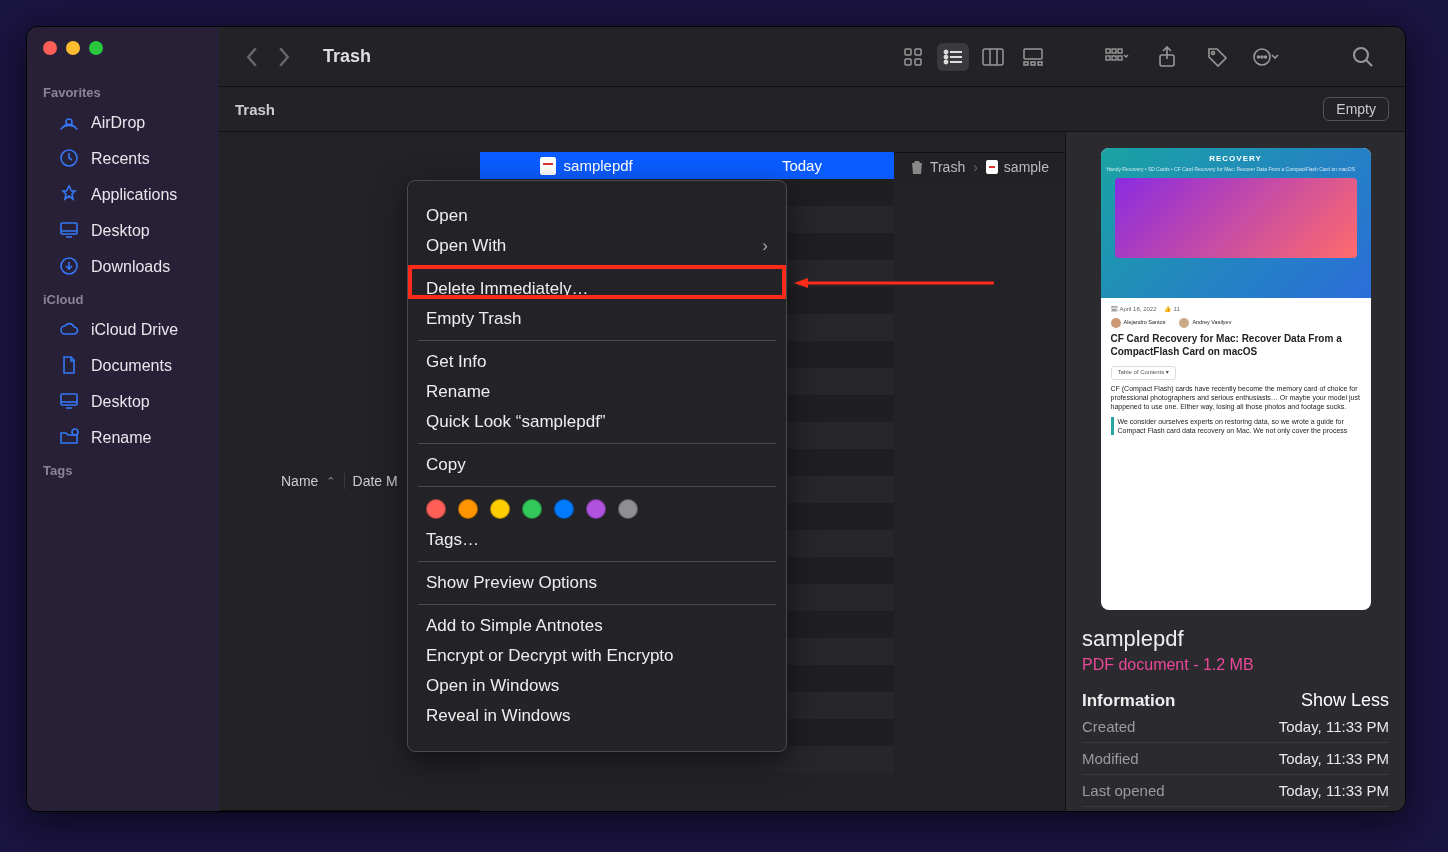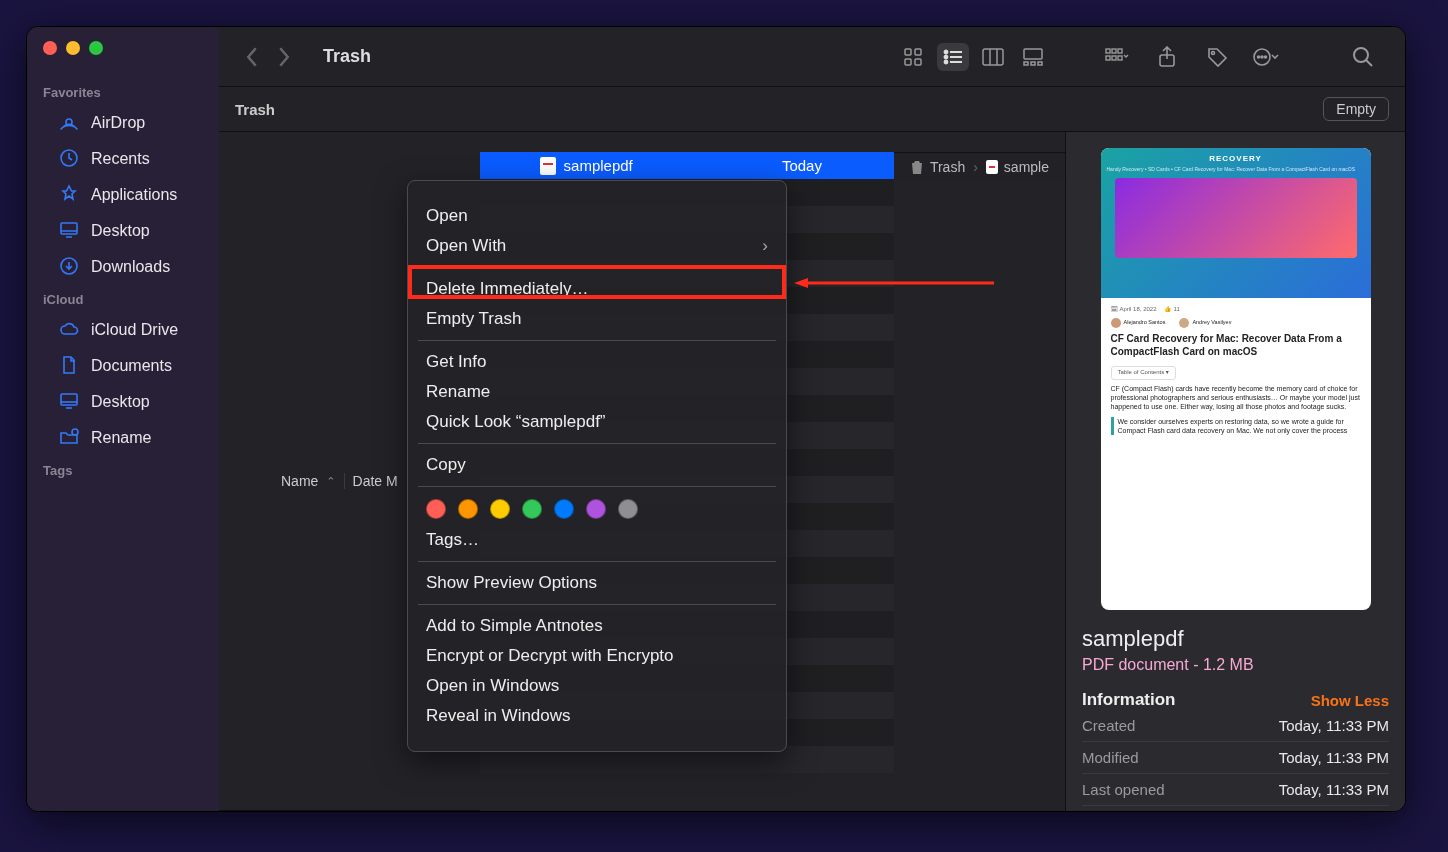--- a/index.html
+++ b/index.html
@@ -51,23 +51,23 @@
 .arrow { position: absolute; left: 794px; top: 278px; width: 210px; height: 10px; z-index: 60; pointer-events: none; }
 .preview { width: 340px; background: #2a2a2f; border-left: 1px solid #111; padding: 16px; overflow: auto; }
 .thumb { width: 270px; height: 462px; background: #fff; border-radius: 8px; margin: 0 auto 16px auto; overflow: hidden; display: flex; flex-direction: column; }
 .thumb-top { height: 150px; background: linear-gradient(135deg,#1aa3a3,#2b6dd9); position: relative; padding: 6px; color: #fff; font-size: 6px; }
 .thumb-top .brand { text-align: center; font-weight: 700; font-size: 8px; letter-spacing: 1px; }
 .thumb-card { background: linear-gradient(135deg,#8a2be2,#ff6b6b); height: 80px; margin: 6px 8px; border-radius: 4px; }
 .thumb-body { padding: 8px 10px; font-size: 7px; color: #222; line-height: 1.3; }
 .thumb-body .htitle { font-weight: 700; font-size: 10px; margin: 4px 0; }
 .thumb-toc { border: 1px solid #ddd; border-radius: 3px; padding: 2px 6px; font-size: 6px; color: #555; display: inline-block; margin: 4px 0; }
 .pv-name { font-size: 22px; color: #eee; font-weight: 400; }
-.pv-sub { font-size: 16px; color: #f9a8d4; margin: 4px 0 16px 0; }
+.pv-sub { font-size: 16px; color: #ec4899; margin: 4px 0 16px 0; }
 .pv-info-head { display: flex; justify-content: space-between; align-items: center; font-size: 17px; color: #eee; font-weight: 600; margin-top: 10px; }
-.pv-link { color: #f97316; font-size: 15px; font-weight: 700; cursor: pointer; }
+.pv-link { color: #ffffff; font-size: 18px; font-weight: 400; cursor: pointer; }
 .pv-kv { display: flex; justify-content: space-between; font-size: 15px; padding: 7px 0; border-bottom: 1px solid #3a3a3e; }
 .pv-kv .k { color: #9a9a9f; }
 .pv-kv .v { color: #e8e8ec; }
 .pathbar { height: 28px; display: flex; align-items: center; gap: 8px; padding: 0 16px; font-size: 14px; color: #bbb; border-top: 1px solid #111; background: #222126; }
 .pathbar .crumb { display: flex; align-items: center; gap: 6px; }
 svg { display: block; }
 </style>
 </head>
 <body>
 

